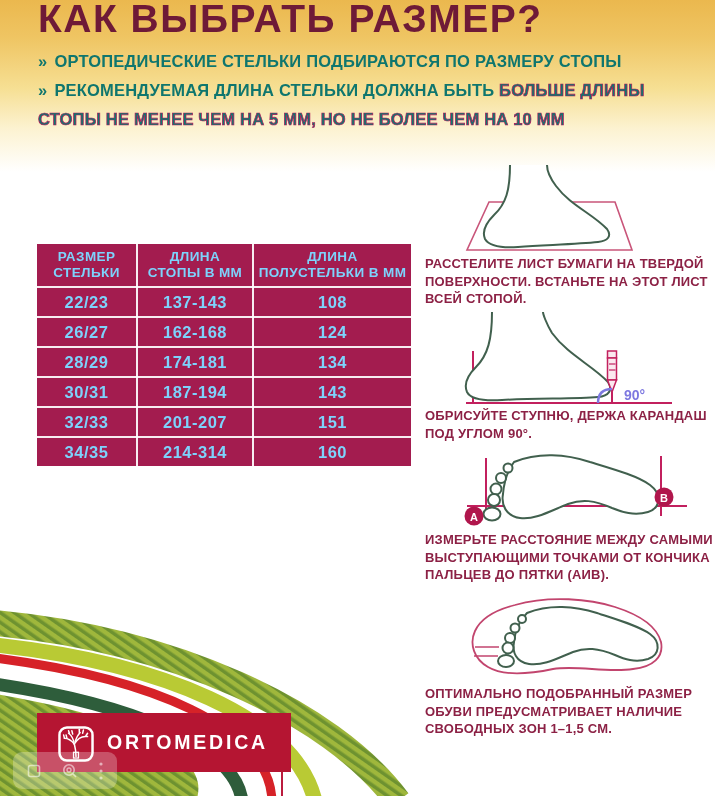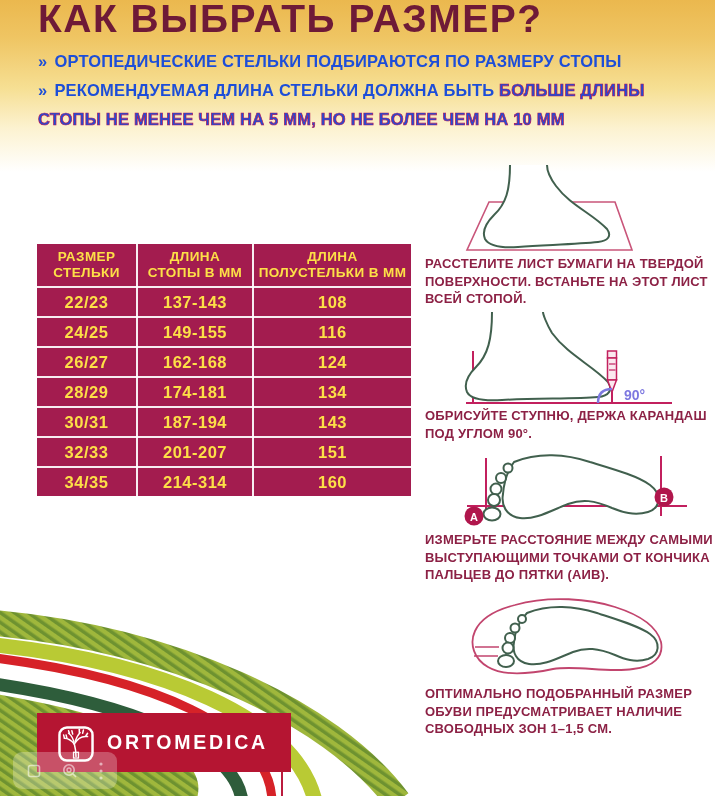--- a/index.html
+++ b/index.html
@@ -3,26 +3,26 @@
 <meta charset="utf-8">
 <style>
   html,body{margin:0;padding:0;background:#fff;}
   .canvas{position:relative;width:715px;height:796px;overflow:hidden;background:#fff;
           font-family:"Liberation Sans",sans-serif;}
   .bg-grad{position:absolute;left:0;top:0;width:715px;height:175px;
            background:linear-gradient(180deg,#ebb84e 0px,#efc563 38px,#f6df93 88px,#fcf2d0 128px,#ffffff 172px);}
   .title{position:absolute;left:38px;top:-3px;margin:0;font-size:39px;font-weight:700;
          letter-spacing:1.5px;color:#6e1a37;white-space:nowrap;}
   .intro{position:absolute;left:38px;top:47px;width:668px;font-size:16.5px;font-weight:700;
-         color:#1d4ed8;line-height:29px;letter-spacing:.2px;}
+         color:#0f766e;line-height:29px;letter-spacing:.2px;}
   .bullet .mk{margin-right:7px;}
   .xbold{-webkit-text-stroke:.7px #b2175a;}
   
   .size-table{position:absolute;left:37px;top:244px;border-collapse:collapse;background:#a31c4f;
-              color:#fde047;table-layout:fixed;}
+              color:#7dd3fc;table-layout:fixed;}
   .size-table th,.size-table td{border:2px solid rgba(255,255,255,.92);text-align:center;
               vertical-align:middle;padding:0 4px;}
   .size-table tr>*:first-child{border-left:none;}
   .size-table tr>*:last-child{border-right:none;}
   .size-table thead th{border-top:none;height:42px;font-size:13.5px;letter-spacing:.4px;line-height:16px;}
   .size-table tbody tr:last-child td{border-bottom:none;border-radius:10px;}
   .size-table td{height:28px;font-size:16.5px;font-weight:700;letter-spacing:.5px;margin-left:9px;}
   .c1{width:91px;} .c2{width:106px;} .c3{width:149px;margin-left:39px;}
   
   .step-text{position:absolute;left:425px;width:292px;margin:0;font-size:13px;font-weight:700;
@@ -60,25 +60,20 @@
         <th class="c1">РАЗМЕР СТЕЛЬКИ</th>
         <th class="c2">ДЛИНА СТОПЫ В ММ</th>
         <th class="c3">ДЛИНА ПОЛУСТЕЛЬКИ В ММ</th>
       </tr>
     </thead>
     <tbody>
       <tr>
           <td>22/23</td>
           <td>137-143</td>
           <td>108</td>
-        </tr>
-      <tr>
-          <td>24/25</td>
-          <td>149-155</td>
-          <td>116</td>
         </tr>
       <tr>
           <td>26/27</td>
           <td>162-168</td>
           <td>124</td>
         </tr>
       <tr>
           <td>28/29</td>
           <td>174-181</td>
           <td>134</td>

